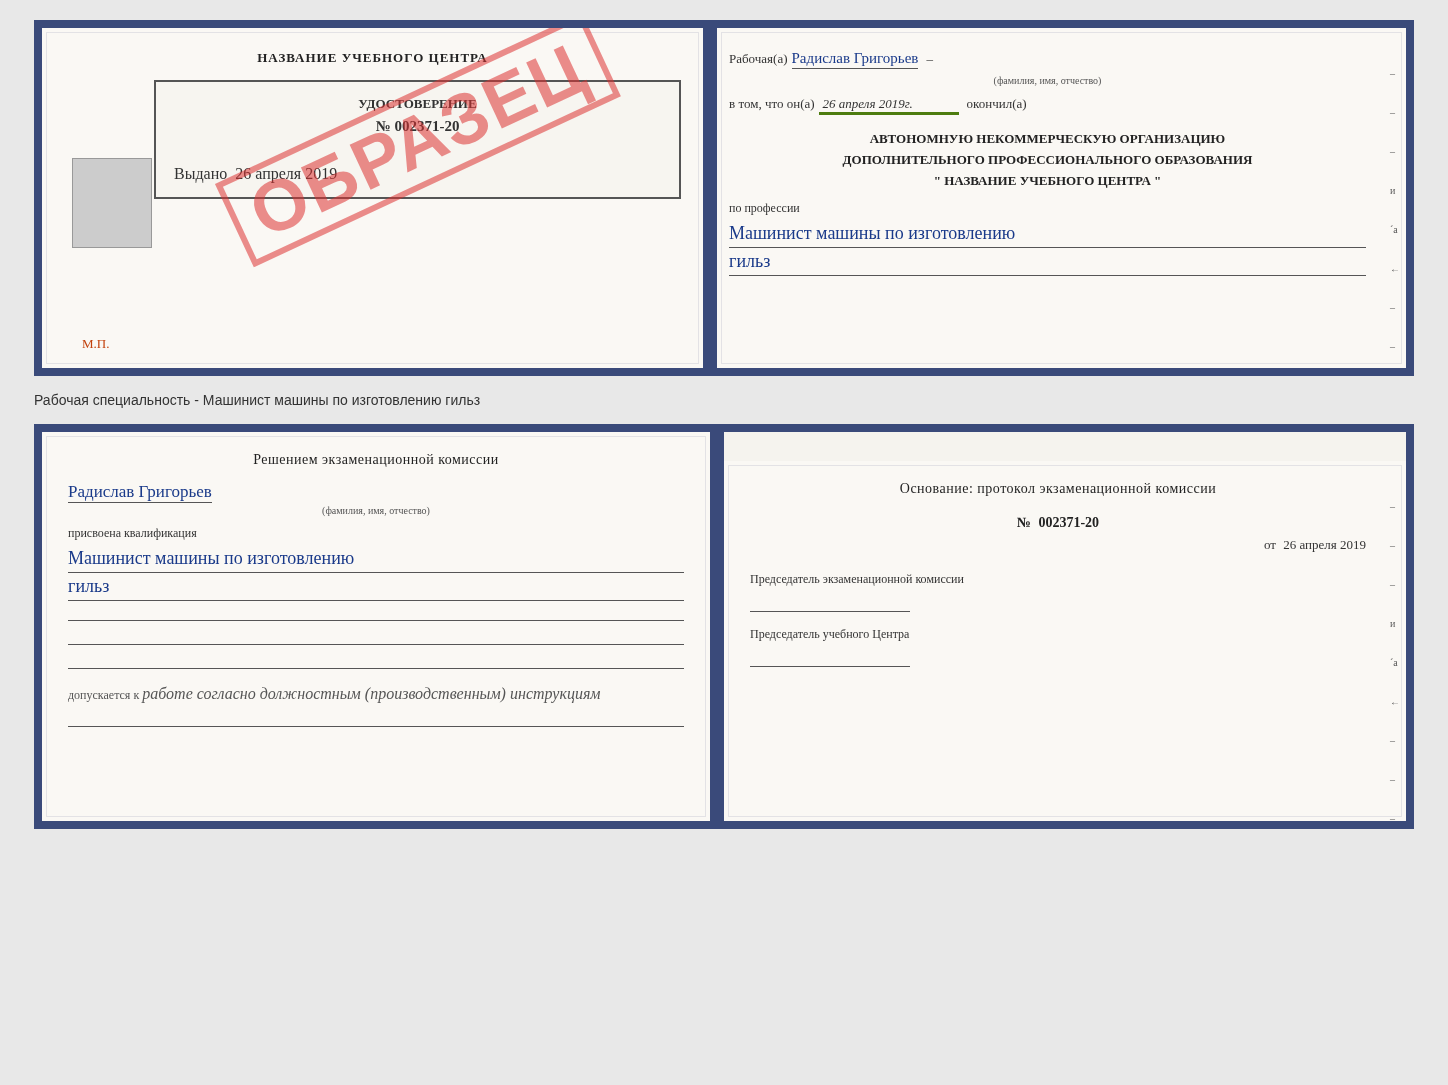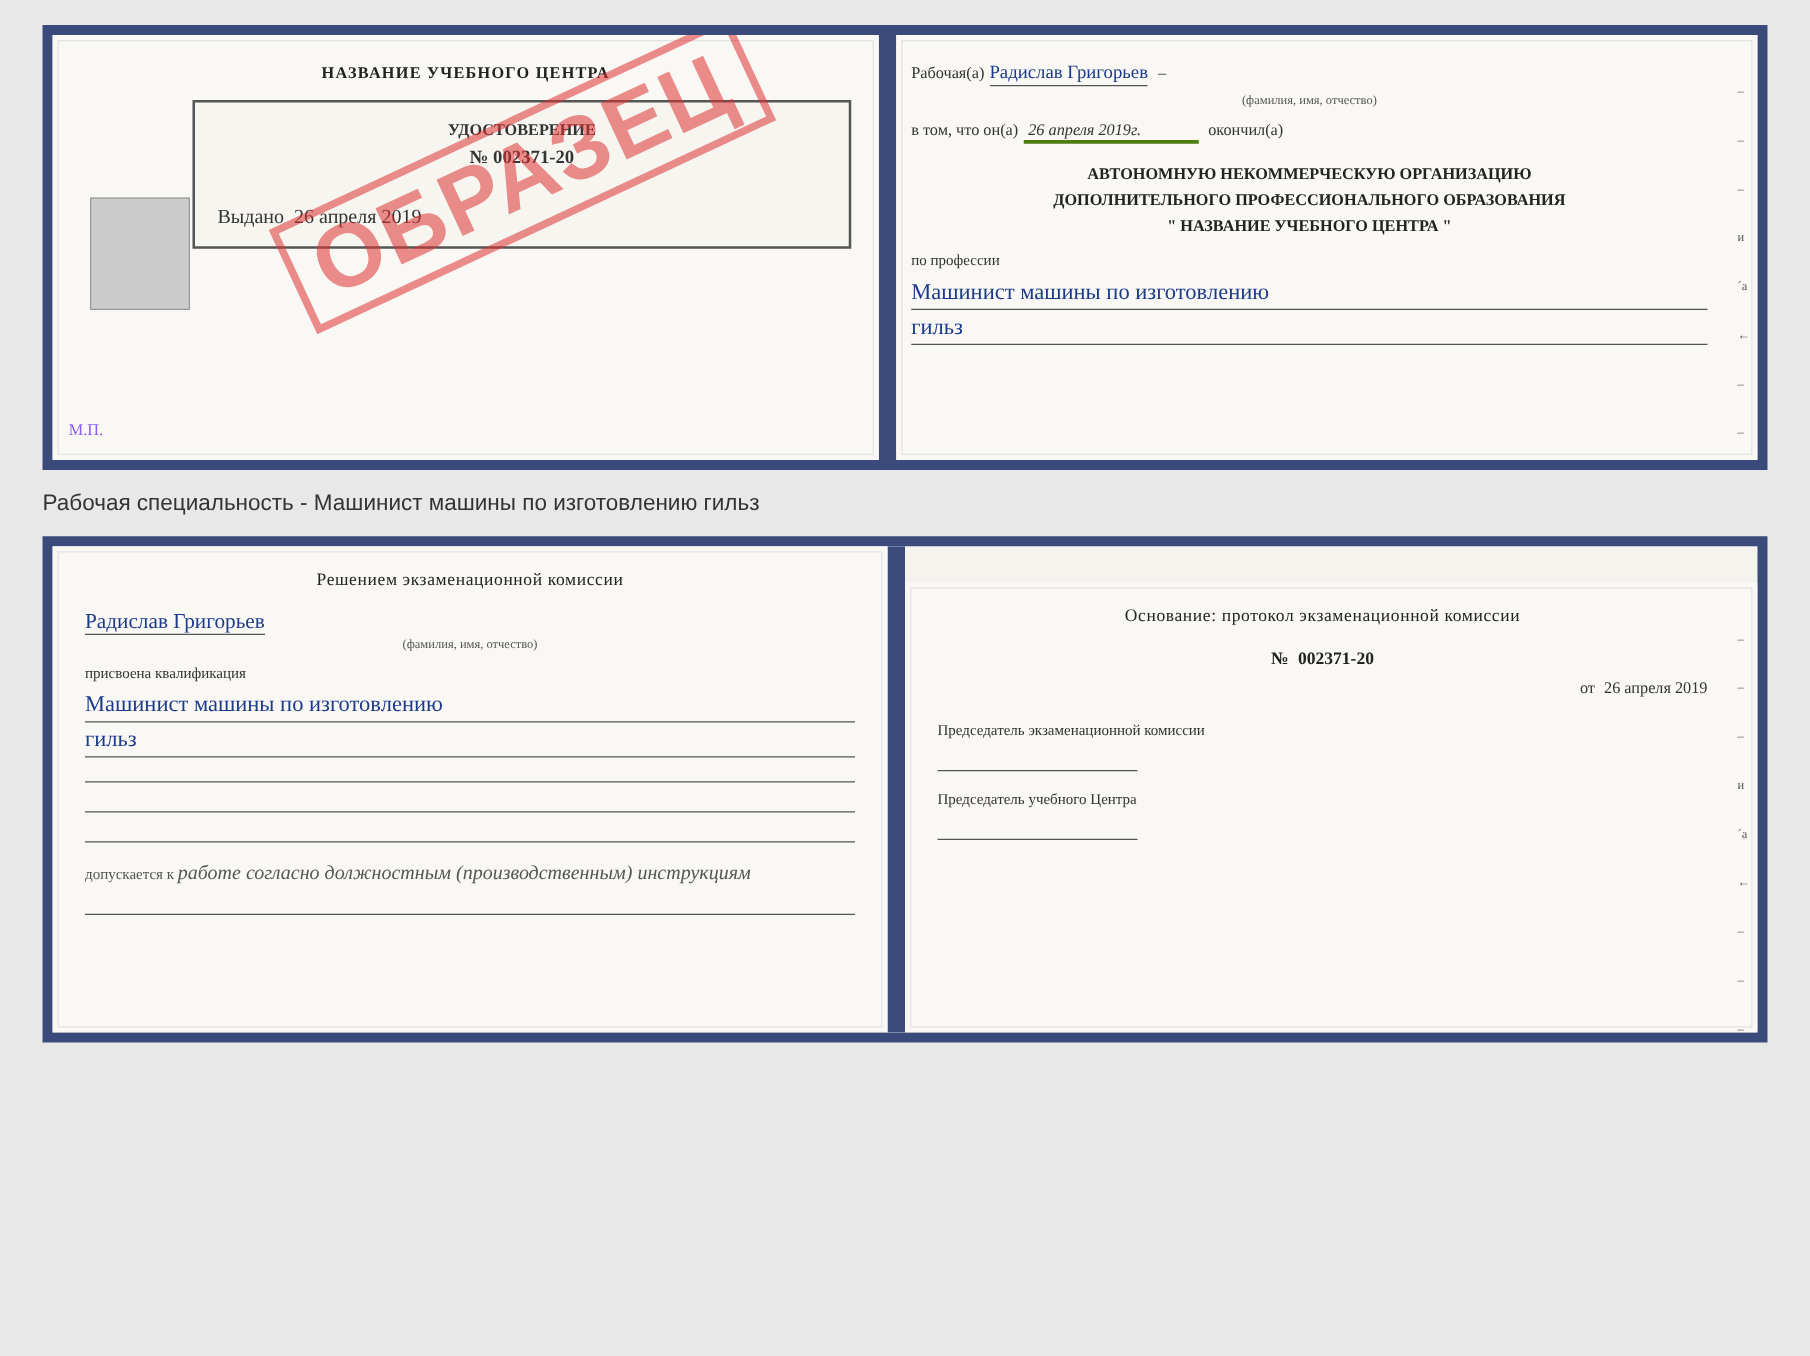--- a/index.html
+++ b/index.html
@@ -123,24 +123,24 @@
       height: 90px;
       background: #ccc;
       border: 1px solid #999;
       position: absolute;
       left: 30px;
       top: 130px;
     }
 
     .mp-label {
       position: absolute;
-      left: 13px;
+      left: 40px;
       bottom: 16px;
       font-size: 13px;
-      color: #8b5cf6;
+      color: #c2410c;
     }
 
     
     .right-page-line {
       display: flex;
       align-items: baseline;
       margin-bottom: 10px;
       font-size: 13px;
       color: #333;
       flex-wrap: wrap;
@@ -204,21 +204,21 @@
       display: flex;
       flex-direction: column;
       gap: 28px;
       font-size: 10px;
       color: #555;
     }
 
     
     .doc-label {
       width: 1380px;
-      font-size: 18px;
+      font-size: 14px;
       color: #333;
       font-family: Arial, sans-serif;
     }
 
     
     .bottom-left-page {
       flex: 1;
       padding: 20px 26px;
       position: relative;
       background: #faf8f4;

